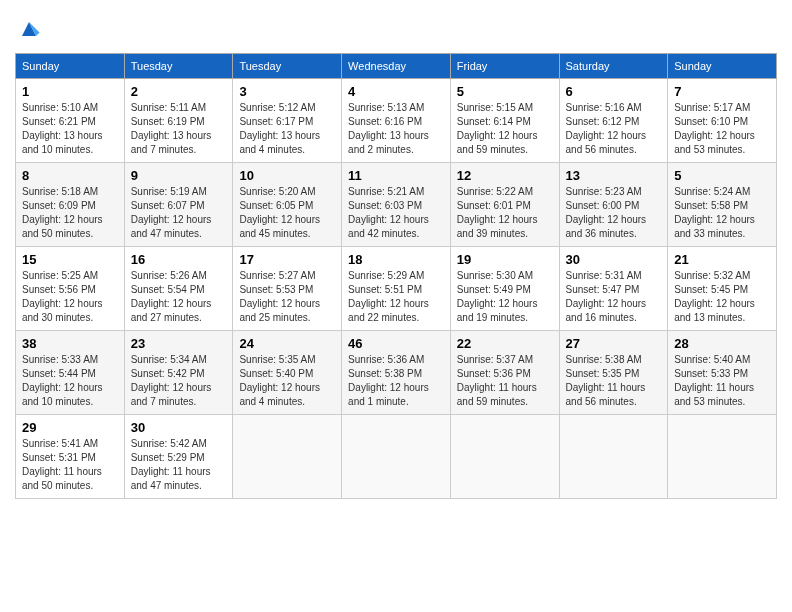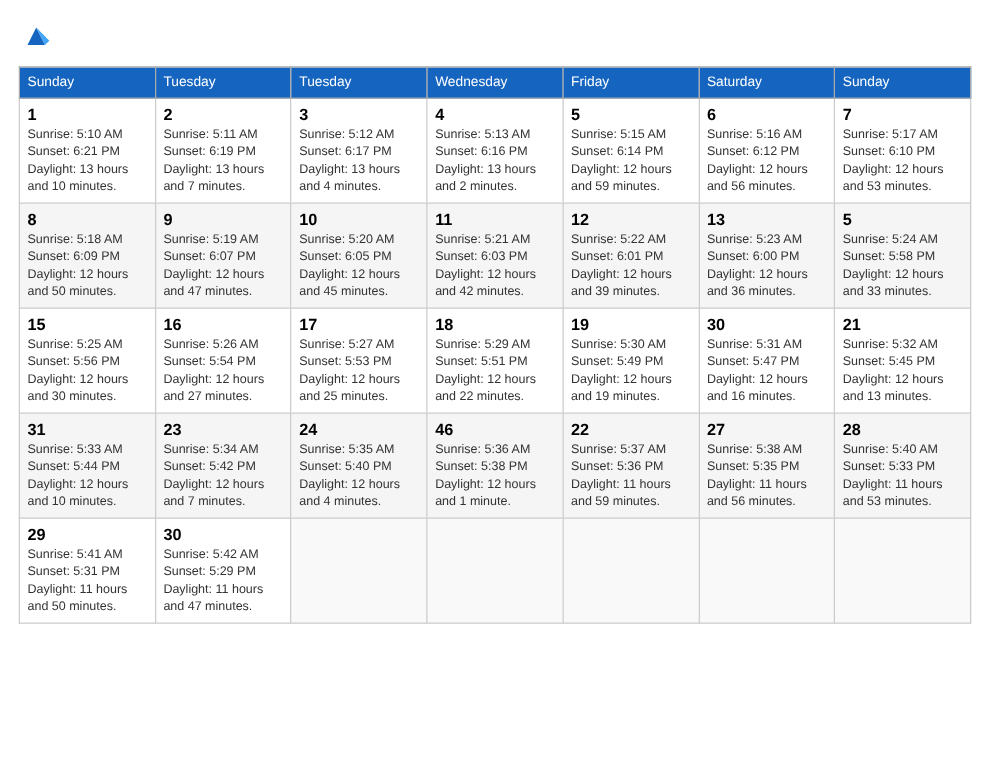--- a/index.html
+++ b/index.html
@@ -248,21 +248,21 @@
       <td>
         <span class="day-num">21</span>
         <div class="day-info">
           Sunrise: 5:32 AM<br>Sunset: 5:45 PM<br>Daylight: 12 hours and 13 minutes.
         </div>
       </td>
     </tr>
 
     <tr>
       <td>
-        <span class="day-num">31</span>
+        <span class="day-num">38</span>
         <div class="day-info">
           Sunrise: 5:33 AM<br>Sunset: 5:44 PM<br>Daylight: 12 hours and 10 minutes.
         </div>
       </td>
       <td>
         <span class="day-num">23</span>
         <div class="day-info">
           Sunrise: 5:34 AM<br>Sunset: 5:42 PM<br>Daylight: 12 hours and 7 minutes.
         </div>
       </td>

